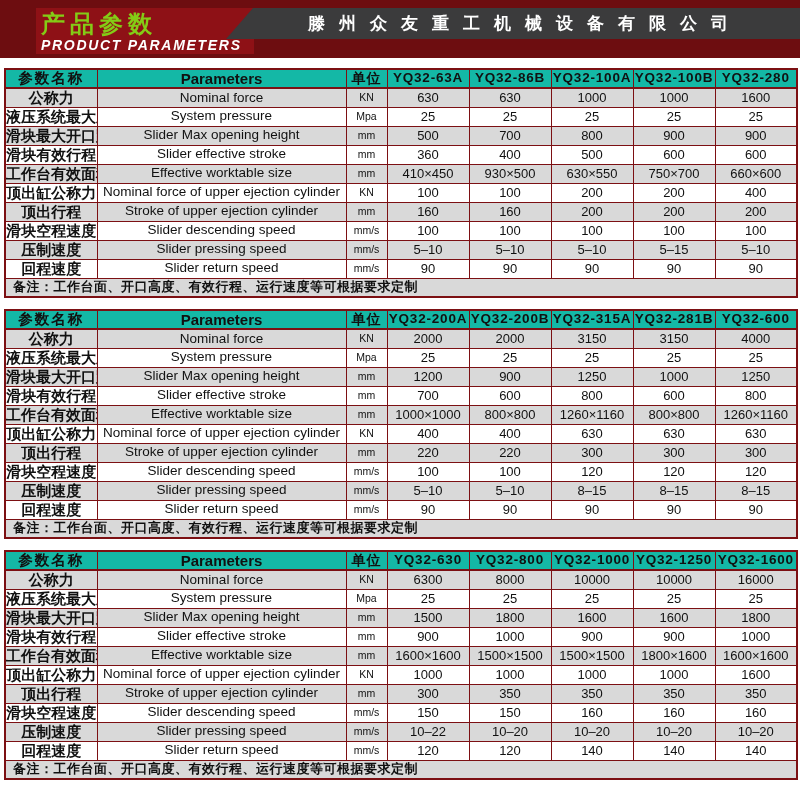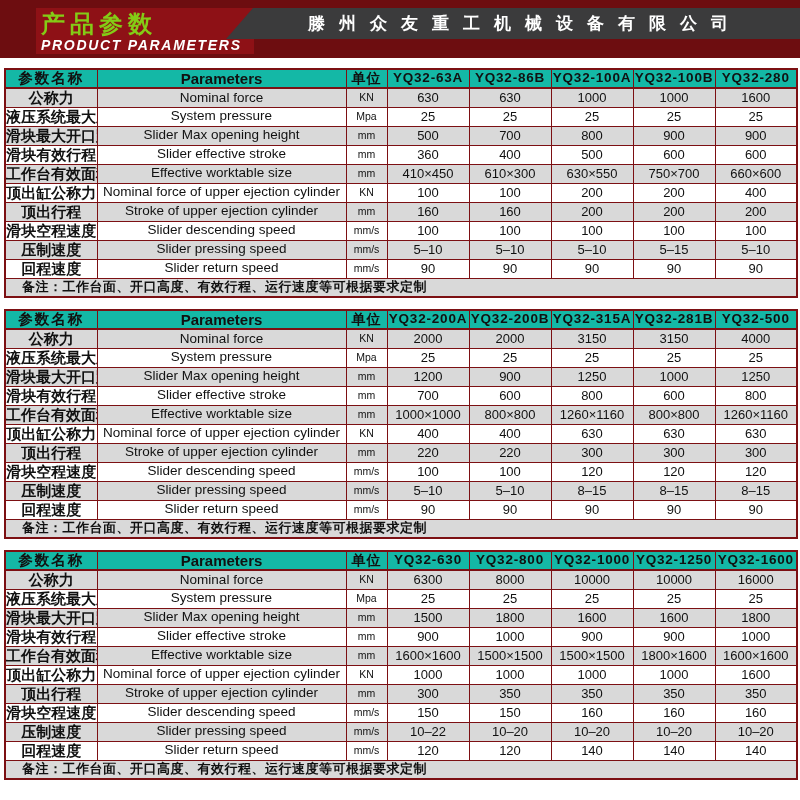--- a/index.html
+++ b/index.html
@@ -55,21 +55,21 @@
   .spec th.h-unit{font-size:14px;letter-spacing:1px;}
   .spec th.h-model{font-size:13.5px;letter-spacing:0.8px;}
   .spec td.c-cn{font-size:15px;font-weight:bold;}
   .spec td.c-en{font-size:13.5px;}
   .spec td.c-unit{font-size:10.5px;}
   .spec td.c-val{font-size:13px;}
   .spec tr.gray td{background:var(--rowgray);}
   .spec tr.white td{background:#ffffff;}
   .spec td.remark{
     background:var(--rowgray);text-align:left;
-    font-weight:bold;font-size:13px;padding-left:16px;letter-spacing:0.5px;
+    font-weight:bold;font-size:13px;padding-left:7px;letter-spacing:0.5px;
   }
 </style>
 </head>
 <body>
 
 <div class="banner">
   <div class="banner-panel">
     <div class="banner-title">产品参数</div>
     <div class="banner-subtitle">PRODUCT PARAMETERS</div>
   </div>
@@ -141,21 +141,21 @@
           <td class="c-val">400</td>
           <td class="c-val">500</td>
           <td class="c-val">600</td>
           <td class="c-val">600</td>
         </tr>
         <tr class="gray">
           <td class="c-cn">工作台有效面积</td>
           <td class="c-en">Effective worktable size</td>
           <td class="c-unit">mm</td>
           <td class="c-val">410×450</td>
-          <td class="c-val">610×300</td>
+          <td class="c-val">930×500</td>
           <td class="c-val">630×550</td>
           <td class="c-val">750×700</td>
           <td class="c-val">660×600</td>
         </tr>
         <tr class="white">
           <td class="c-cn">顶出缸公称力</td>
           <td class="c-en">Nominal force of upper ejection cylinder</td>
           <td class="c-unit">KN</td>
           <td class="c-val">100</td>
           <td class="c-val">100</td>
@@ -221,21 +221,21 @@
       </colgroup>
       <thead>
         <tr>
           <th class="h-cn">参数名称</th>
           <th class="h-en">Parameters</th>
           <th class="h-unit">单位</th>
           <th class="h-model">YQ32-200A</th>
           <th class="h-model">YQ32-200B</th>
           <th class="h-model">YQ32-315A</th>
           <th class="h-model">YQ32-281B</th>
-          <th class="h-model">YQ32-500</th>
+          <th class="h-model">YQ32-600</th>
         </tr>
       </thead>
       <tbody>
         <tr class="gray">
           <td class="c-cn">公称力</td>
           <td class="c-en">Nominal force</td>
           <td class="c-unit">KN</td>
           <td class="c-val">2000</td>
           <td class="c-val">2000</td>
           <td class="c-val">3150</td>

